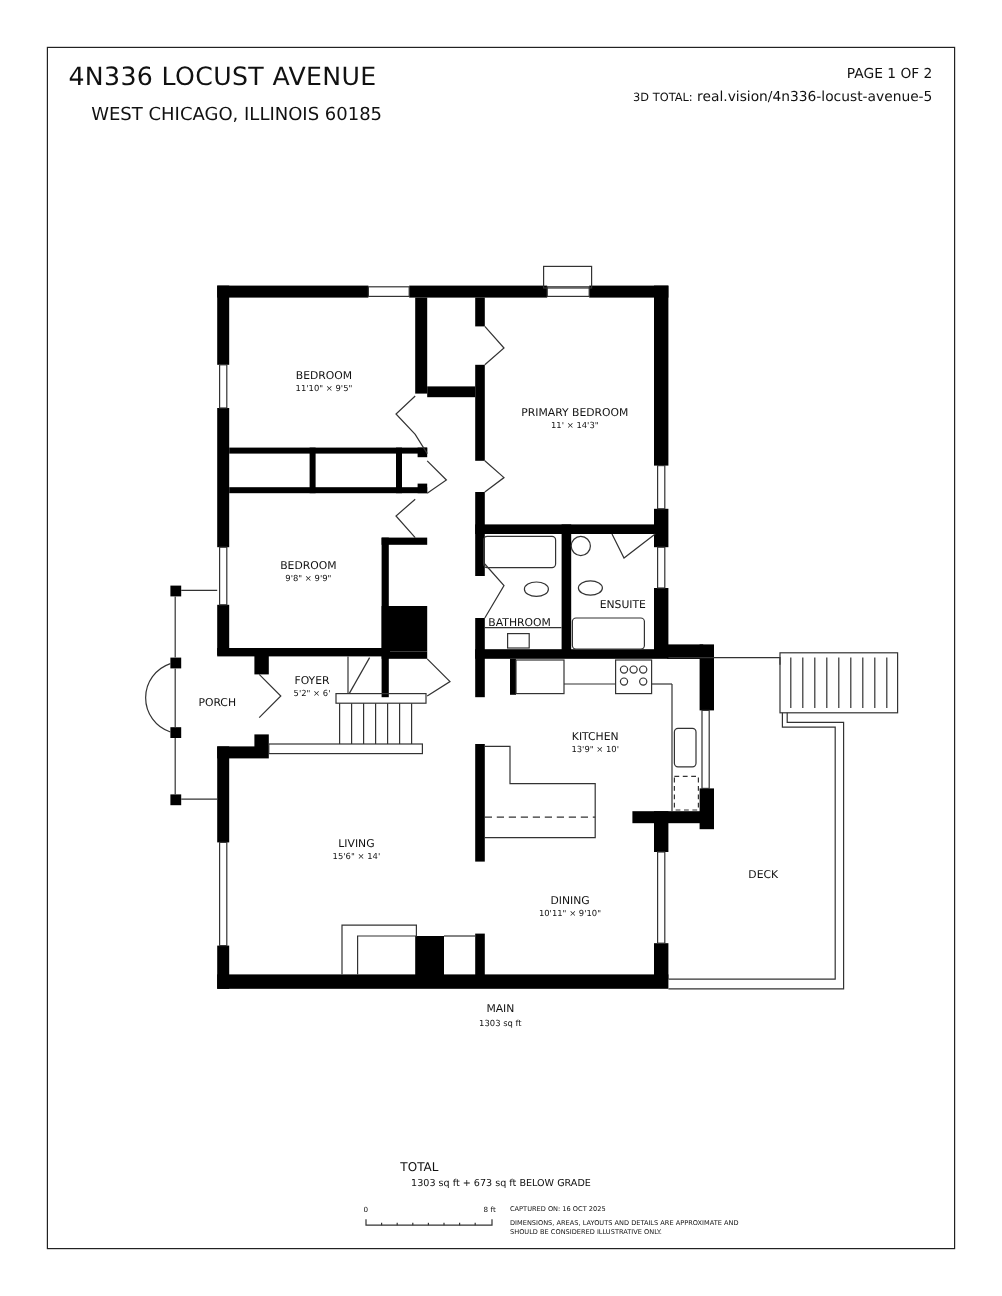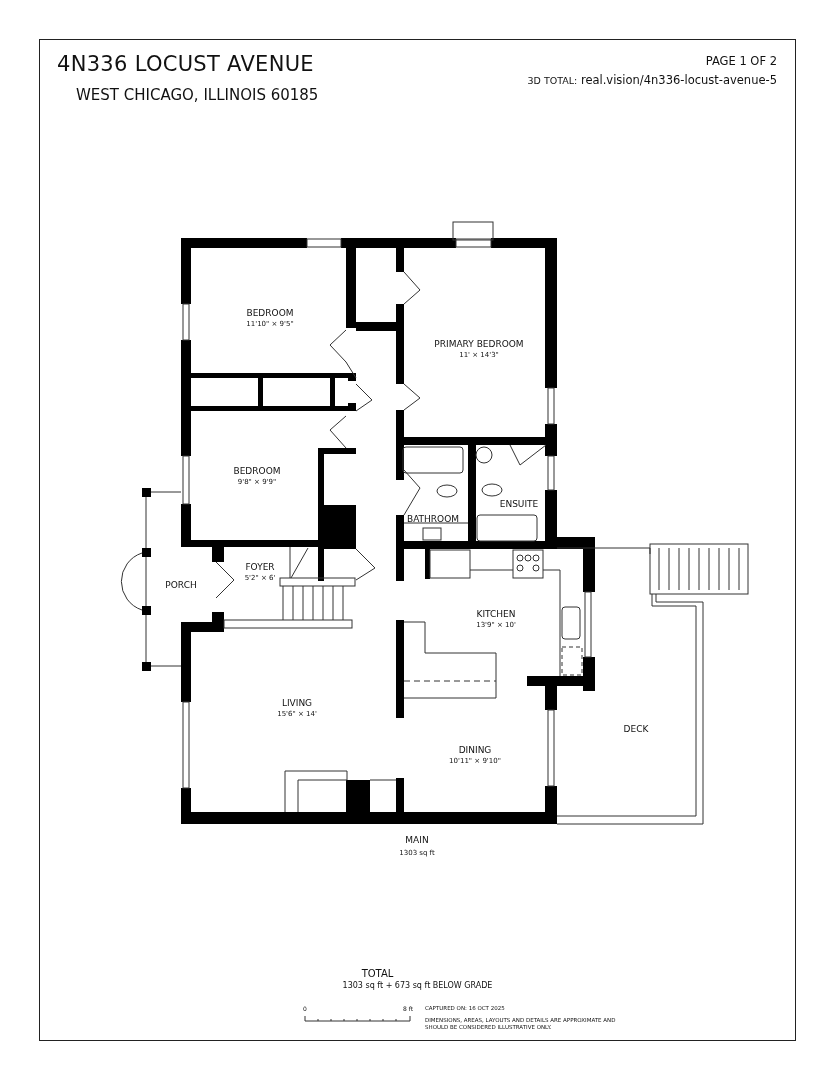--- a/index.html
+++ b/index.html
@@ -6,21 +6,21 @@
   body { width:835px; height:1080px; position:relative; overflow:hidden; font-family:"DejaVu Sans", sans-serif; color:#111; }
   .frame { position:absolute; left:39px; top:39px; width:757px; height:1002px; border:1.5px solid #222; box-sizing:border-box; }
   .title { position:absolute; left:57px; top:52px; font-size:21px; letter-spacing:0.3px; color:#111; }
   .subtitle { position:absolute; left:57px; top:86px; font-size:15px; color:#111;margin-left:19px; }
   .page { position:absolute; right:58px; top:54px; font-size:11.5px; text-align:right;margin-left:36px; }
   .tour { position:absolute; right:58px; top:73px; font-size:11.5px; text-align:right; }
   .tour .lbl { font-size:9.5px; }
   svg.plan { position:absolute; left:0; top:0; }
   .rl { font-family:"DejaVu Sans", sans-serif; font-size:9px; fill:#111; text-anchor:middle; }
   .rd { font-family:"DejaVu Sans", sans-serif; font-size:7px; fill:#111; text-anchor:middle; }
-  .total { position:absolute; left:0; width:699px; top:968px; text-align:center; font-size:10px;padding-left:28px; }
+  .total { position:absolute; left:0; width:699px; top:968px; text-align:center; font-size:10px; }
   .total2 { position:absolute; left:0; width:835px; top:981px; text-align:center; font-size:8px; }
   .scale0 { position:absolute; left:303px; top:1005px; font-size:6px; }
   .scale8 { position:absolute; left:403px; top:1005px; font-size:6px; }
   .captured { position:absolute; left:425px; top:1005px; font-size:5.5px; }
   .disc { position:absolute; left:425px; top:1017px; font-size:5.5px; line-height:7px; width:200px; }
 </style>
 </head>
 <body>
 
 <div class="frame"></div>

